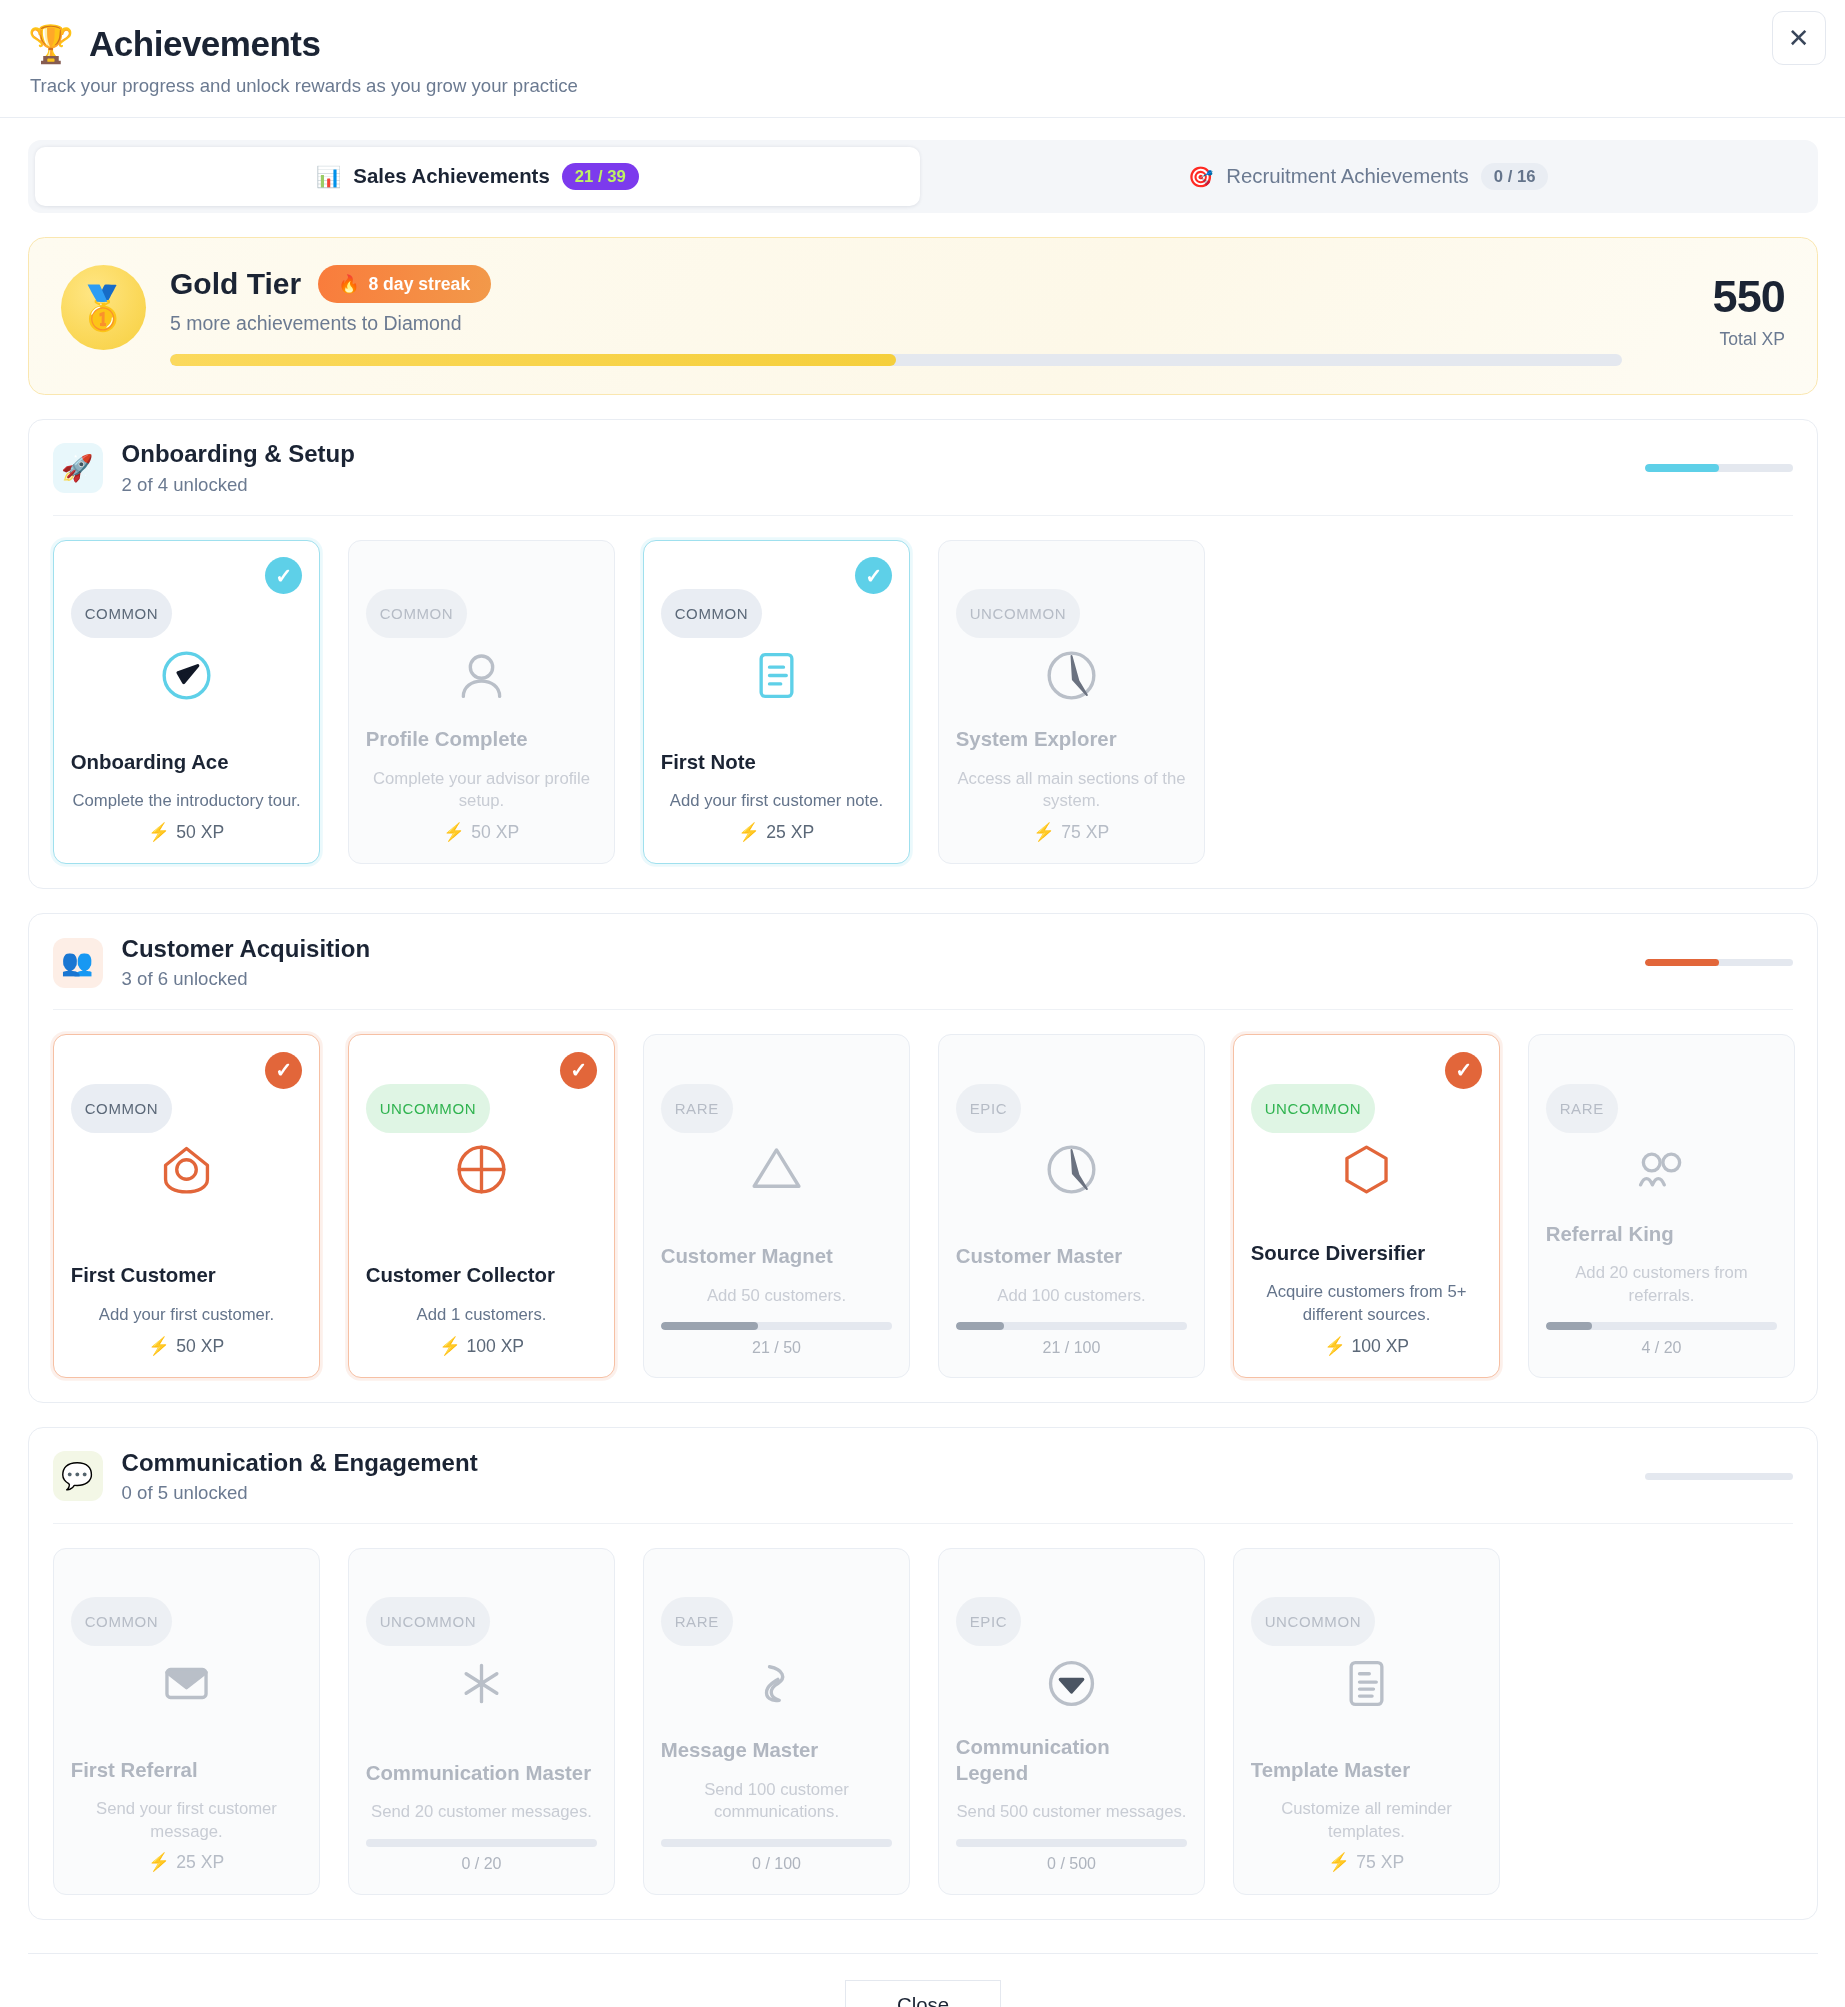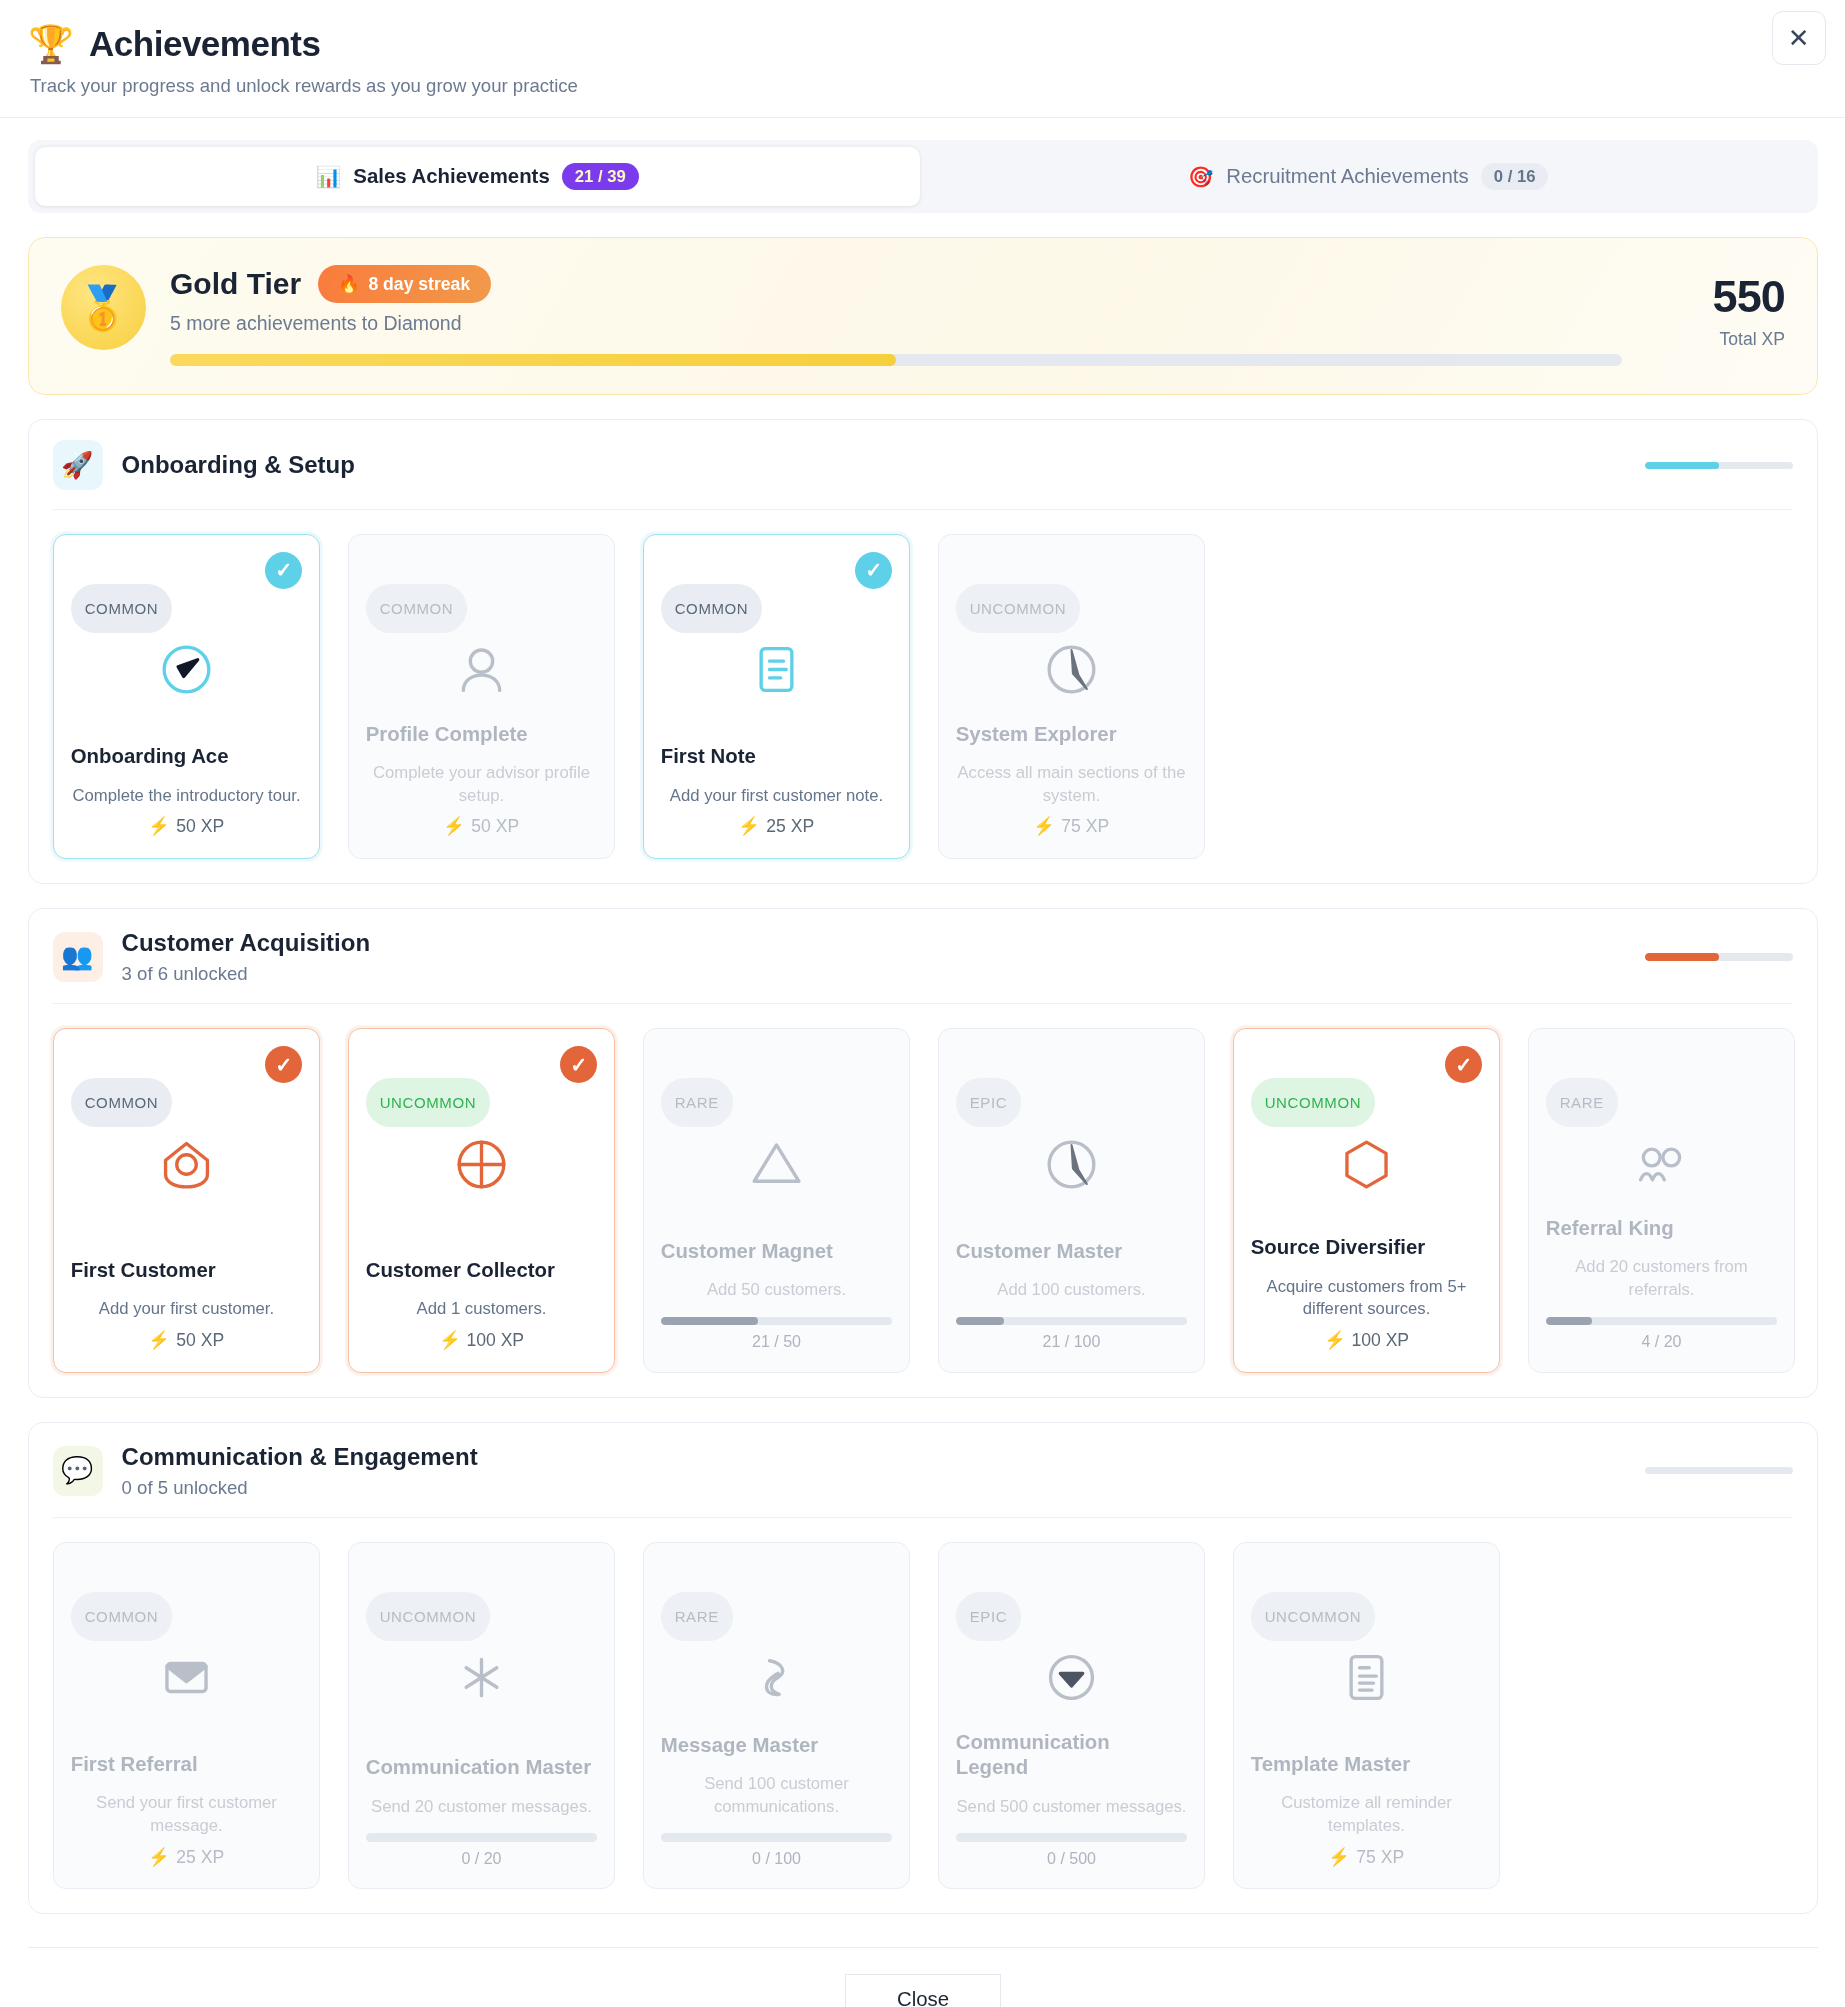--- a/index.html
+++ b/index.html
@@ -52,21 +52,21 @@
     color: #1b2434;
     font-weight: bold;
     box-shadow: 0 0.9px 3.7px rgba(25,40,70,0.10);
   }
   .tab-emoji { font-size: 20.4px; }
   .tab-count {
     font-size: 16.7px; font-weight: bold;
     padding: 3.7px 13px; border-radius: 927px;
     background: #e9edf3; color: #64748b;
   }
-  .tab.active .tab-count { background: #7c3aed; color: #fef9c3; }
+  .tab.active .tab-count { background: #7c3aed; color: #bef264; }
 
   
   .tier-banner {
     margin: 24px 28px 0 28px;
     border: 1.4px solid #fae7b0;
     background: linear-gradient(120deg,#fefbf0 0%, #fdf8e8 60%, #fefcf4 100%);
     border-radius: 16.7px;
     padding: 24px 32px 28px 32px;
     display: flex; align-items: flex-start; gap: 24px;
   }
@@ -242,20 +242,21 @@
     <div class="xp-label">Total XP</div>
   </div>
 </div>
 
 <div id="sections">
     <div class="section">
       <div class="section-head">
        <div class="sec-icon" style="background:#e8f7fb">🚀</div>
        <div class="sec-text">
          <div class="sec-name">Onboarding &amp; Setup</div>
+         <div class="sec-sub">2 of 4 unlocked</div>
        </div>
        <div class="sec-bar">
          <i style="width:50%;background:#5ed0e8"></i>
        </div>
      </div>
      <div class="sec-divider"></div>
      <div class="cards">
         <div class="card unlocked cyan">
          <span class="rarity">COMMON</span>
          <div class="check cyan">✓</div>

